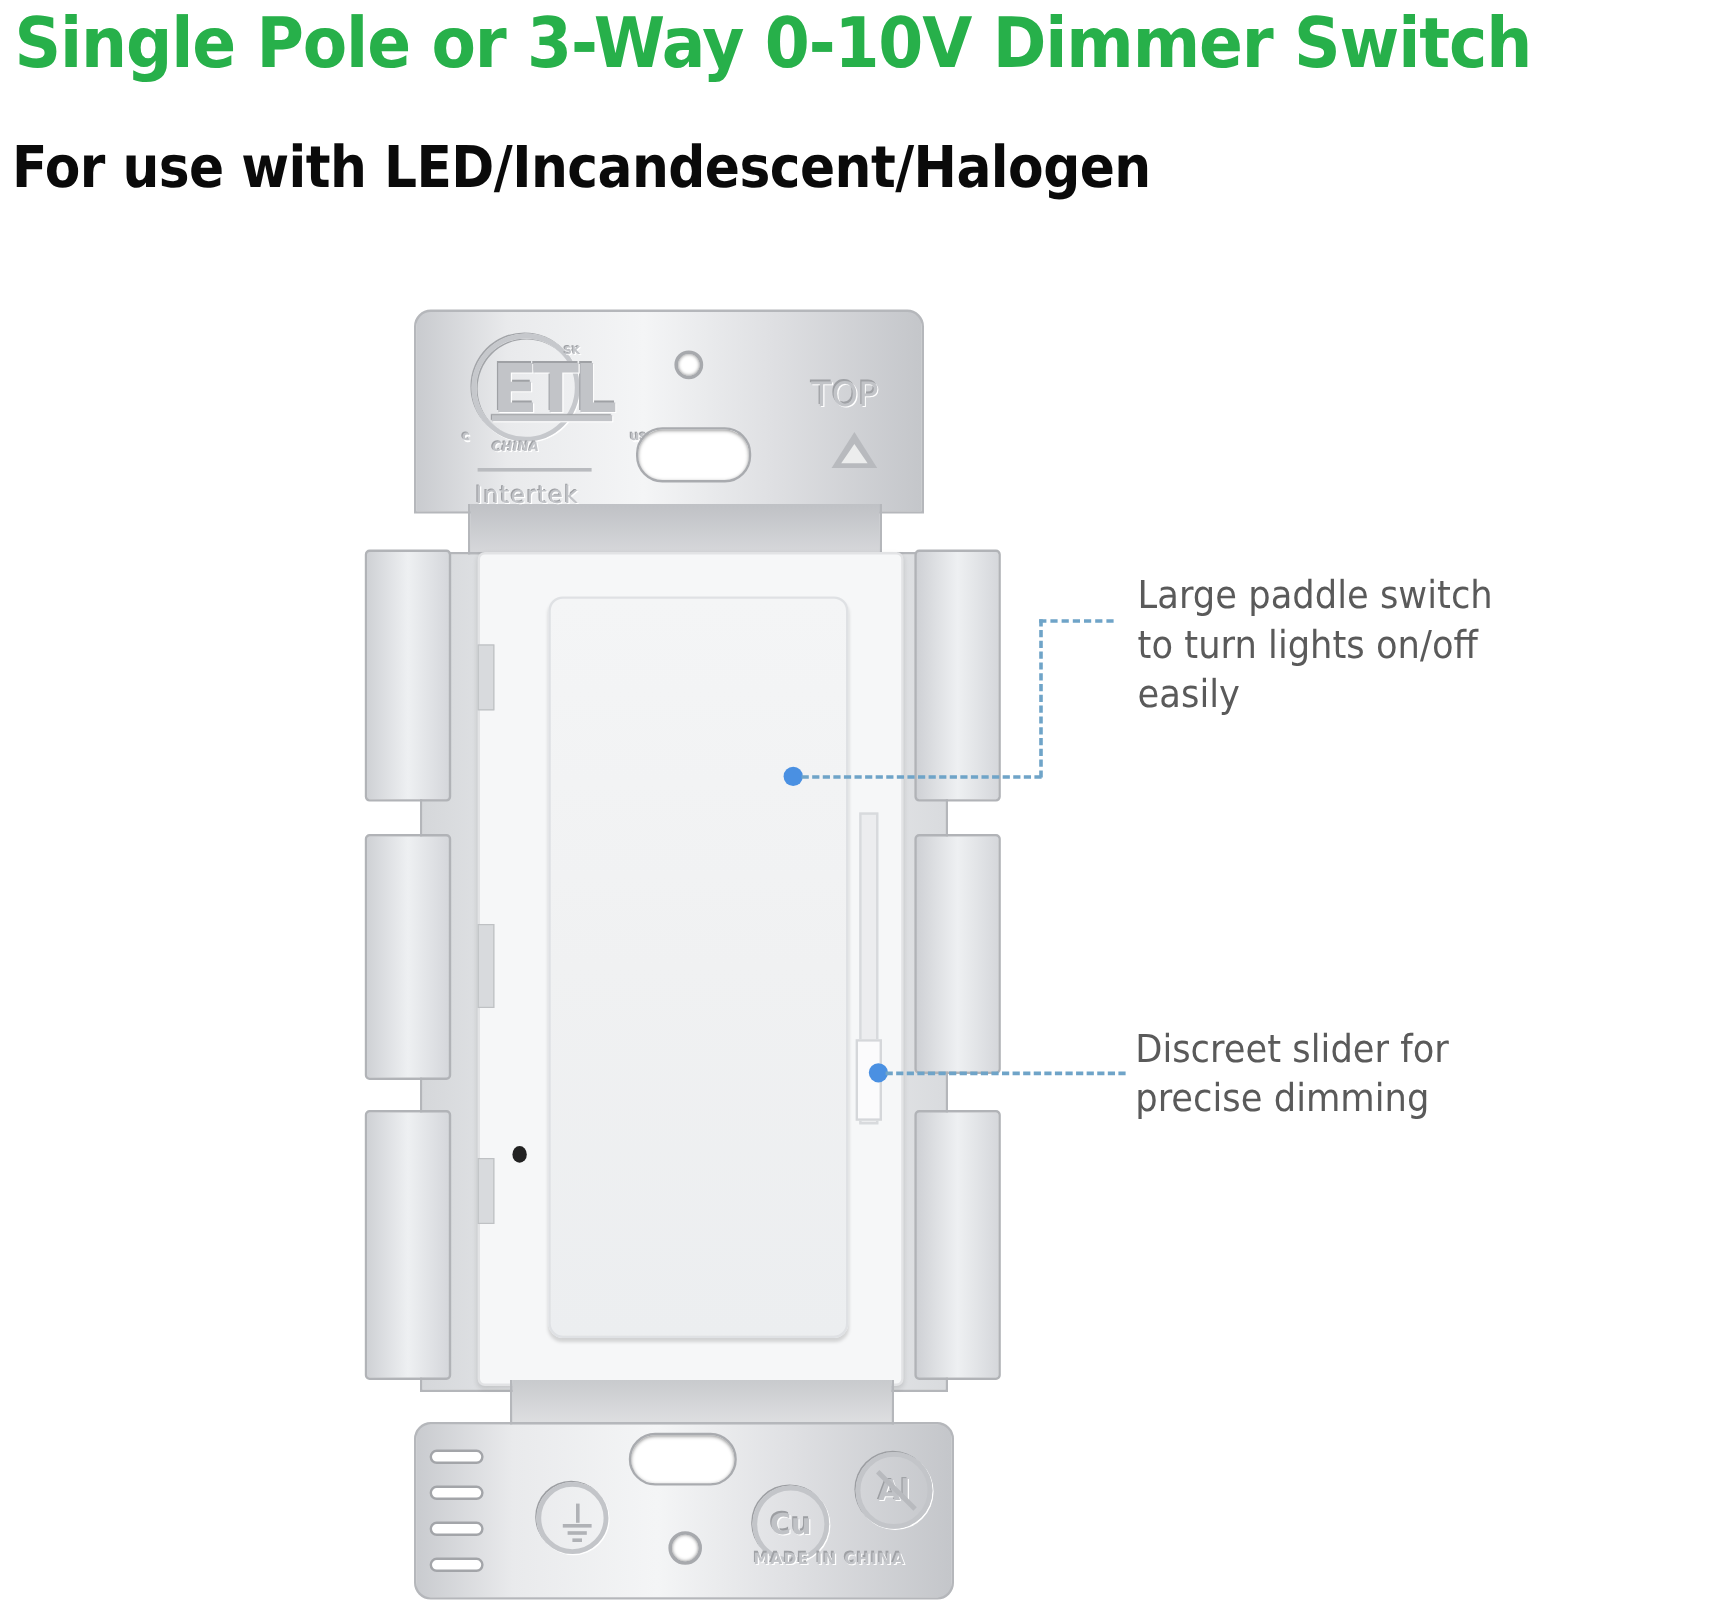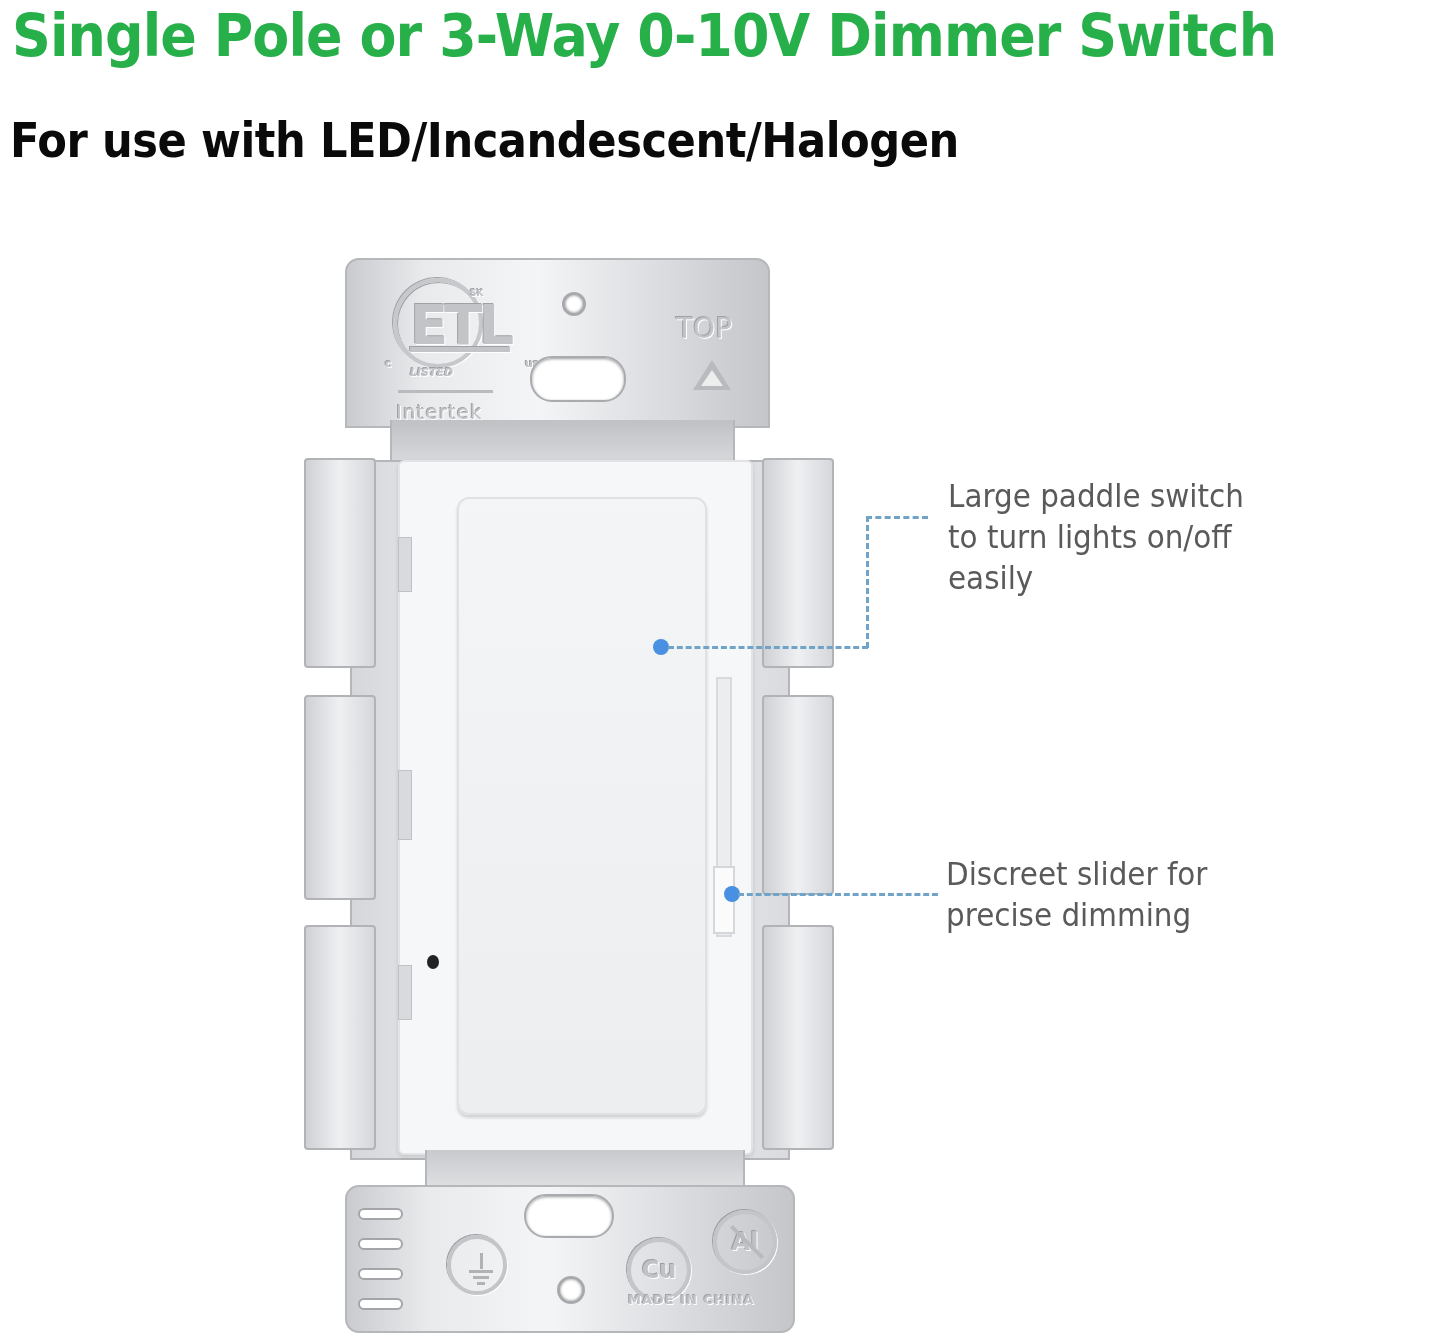--- a/index.html
+++ b/index.html
@@ -148,21 +148,21 @@
 
 <div>
 
   <div class="strap-top metal"></div>
   <div class="strap-top-neck"></div>
   <div class="etl-ring"></div>
   <div class="emboss" style="left:410px;top:292px;font-size:56px;letter-spacing:-4px;text-decoration:underline;">ETL</div>
   <div class="emboss" style="left:470px;top:288px;font-size:9px;">SK</div>
   <div class="emboss" style="left:385px;top:357px;font-size:11px;">c</div>
   <div class="emboss" style="left:483px;top:357px;font-size:11px;padding-left:42px;">us</div>
-  <div class="emboss" style="left:410px;top:366px;font-size:11px;font-style:italic;">LISTED</div>
+  <div class="emboss" style="left:410px;top:366px;font-size:11px;font-style:italic;">CHINA</div>
   <div style="position:absolute;left:398px;top:390px;width:95px;height:3px;background:#b9bbbf;"></div>
   <div class="emboss" style="left:396px;top:400px;font-size:20px;font-weight:normal;letter-spacing:1px;">Intertek</div>
   <div class="mount-hole" style="left:562px;top:292px;width:24px;height:24px;"></div>
   <div class="slot" style="left:530px;top:356px;width:96px;height:46px;"></div>
   <div class="emboss" style="left:676px;top:312px;font-size:28px;font-weight:normal;">TOP</div>
   <div class="triangle"></div>
 
   <div class="yoke"></div>
   <div class="side-plate" style="left:304px;top:458px;height:210px;"></div>
   <div class="side-plate" style="left:304px;top:695px;height:205px;"></div>

